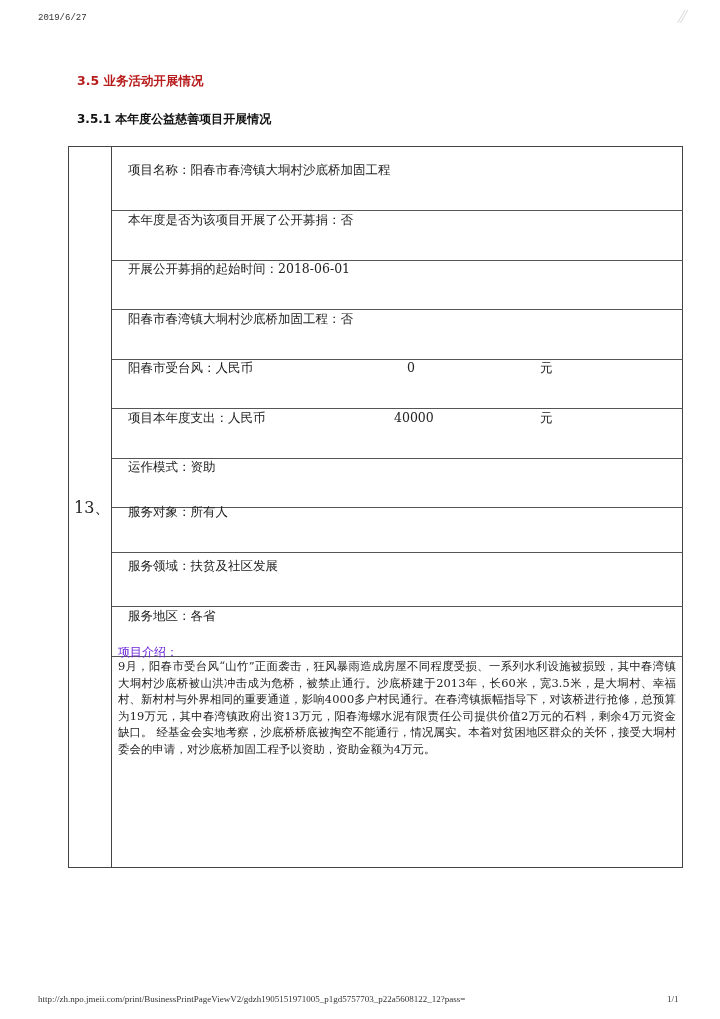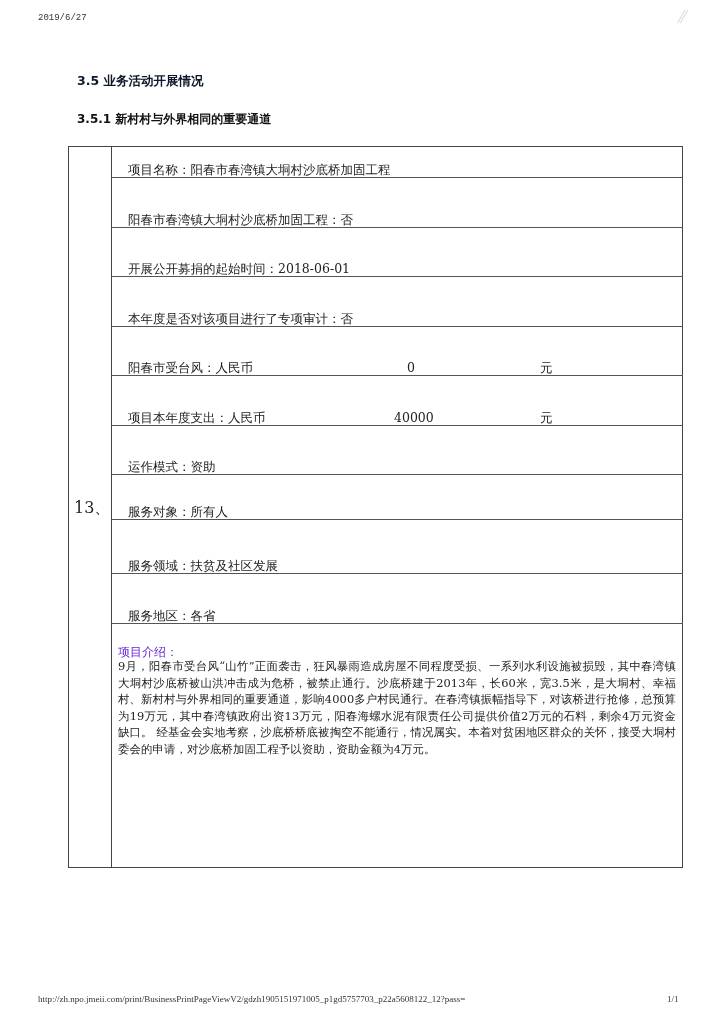--- a/index.html
+++ b/index.html
@@ -15,41 +15,41 @@
     }
     .print-header .date { position: absolute; left: 38px; top: 13px; }
     .print-header .url { position: absolute; left: 216px; top: 13px; }
     .corner-mark {
       position: absolute; right: 12px; top: 8px; width: 28px; height: 22px;
       color: #ddd; font-size: 16px;
     }
 
     .h1 {
       position: absolute; left: 77px; top: 73px;
-      font-family: "DejaVu Sans", sans-serif; font-weight: bold; font-size: 12.5px; color: #0f172a;
+      font-family: "DejaVu Sans", sans-serif; font-weight: bold; font-size: 12.5px; color: #b91c1c;
     }
     .h2 {
       position: absolute; left: 77px; top: 111px;
       font-family: "DejaVu Sans", sans-serif; font-weight: bold; font-size: 12px; color: #111;
     }
 
     .frame {
       position: absolute; left: 68px; top: 146px; width: 615px; height: 722px;
       border: 1.4px solid #444; box-sizing: border-box;
     }
     .index-col {
       position: absolute; left: 68px; top: 146px; width: 44px; height: 722px;
       border-right: 1.4px solid #444; box-sizing: border-box;
     }
     .index-label {
       position: absolute; left: 74px; top: 498px;
       font-size: 16px; color: #222;
     }
     .row {
-      position: absolute; left: 112px; width: 571px; height: 32px;
+      position: absolute; left: 112px; width: 571px; height: 65px;
       border-bottom: 1px solid #555; box-sizing: border-box;
     }
     .row .lbl {
       position: absolute; left: 16px; top: 16px; font-size: 12.5px; color: #222;
       white-space: nowrap;
     }
     .row .amount {
       position: absolute; left: 295px; top: 16px; font-size: 12.5px; color: #222;
     }
     .row .amount.right { left: 282px; }
@@ -78,37 +78,37 @@
   </style>
 </head>
 <body>
 
 <div class="print-header">
   <span class="date">2019/6/27</span>
 </div>
 <div class="corner-mark">⁄⁄</div>
 
 <div class="h1">3.5 业务活动开展情况</div>
-<div class="h2">3.5.1 新村村与外界相同的重要通道</div>
+<div class="h2">3.5.1 本年度公益慈善项目开展情况</div>
 
 <div class="frame"></div>
 <div class="index-col"></div>
 <div class="index-label">13、</div>
 
 <div class="row" style="top:146px;">
   <span class="lbl">项目名称：阳春市春湾镇大垌村沙底桥加固工程</span>
 </div>
 <div class="row" style="top:195.5px;">
-  <span class="lbl">阳春市春湾镇大垌村沙底桥加固工程：否</span>
+  <span class="lbl">本年度是否为该项目开展了公开募捐：否</span>
 </div>
 <div class="row" style="top:245px;">
   <span class="lbl">开展公开募捐的起始时间：2018-06-01</span>
 </div>
 <div class="row" style="top:294.5px;">
-  <span class="lbl">本年度是否对该项目进行了专项审计：否</span>
+  <span class="lbl">阳春市春湾镇大垌村沙底桥加固工程：否</span>
 </div>
 <div class="row" style="top:344px;">
   <span class="lbl">阳春市受台风：人民币</span>
   <span class="amount">0</span>
   <span class="unit">元</span>
 </div>
 <div class="row" style="top:393.5px;">
   <span class="lbl">项目本年度支出：人民币</span>
   <span class="amount right">40000</span>
   <span class="unit">元</span>

